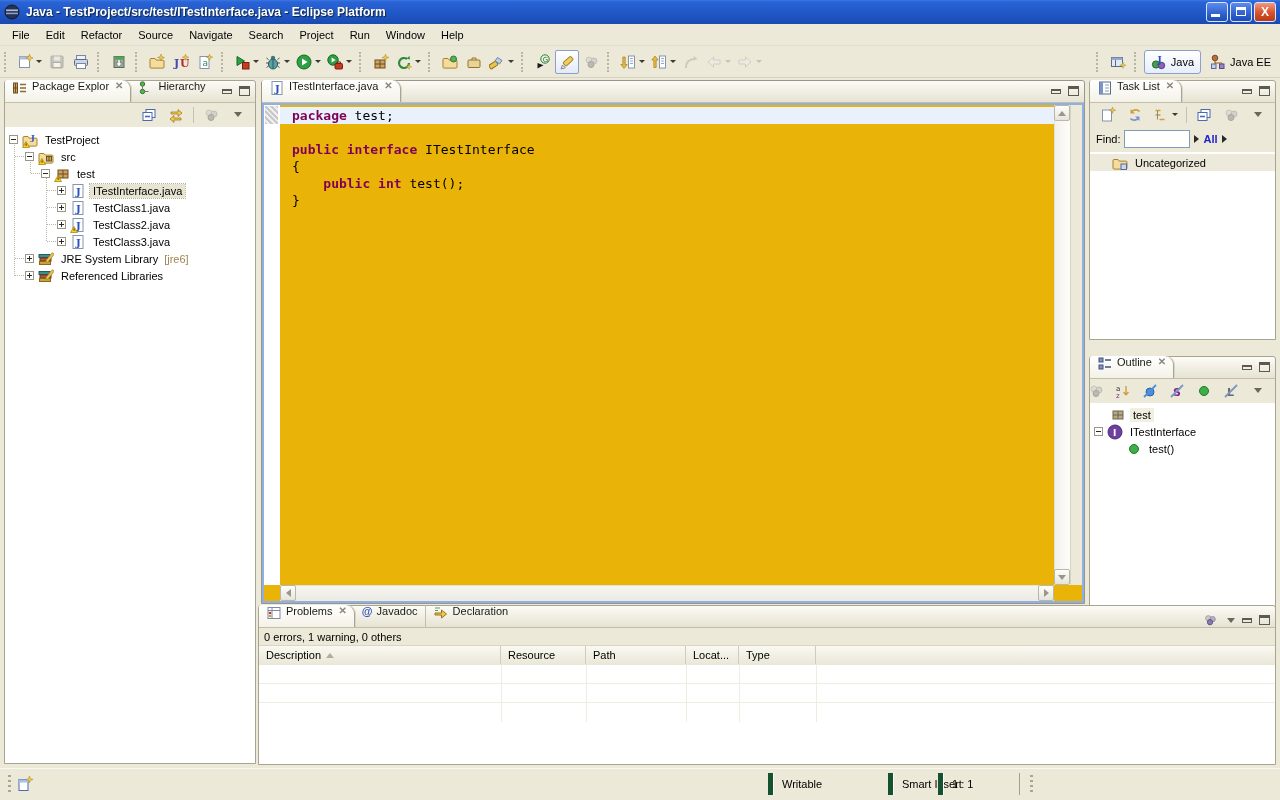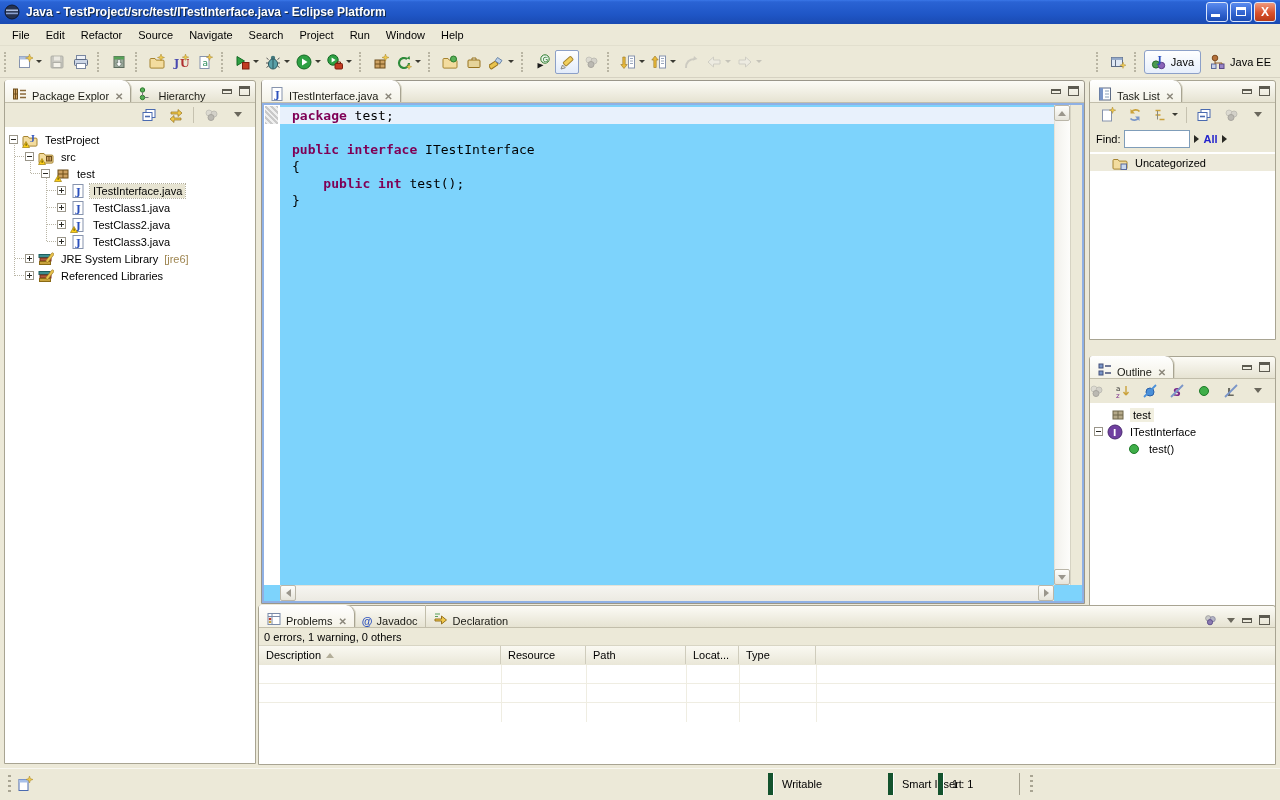--- a/index.html
+++ b/index.html
@@ -25,21 +25,21 @@
 .tbtn.pressed{border:1px solid #8ca0c8;background:linear-gradient(#ffffff,#e2ebfa)}
 .tbtn.dis{opacity:.45;filter:grayscale(.9)}
 .dd{width:0;height:0;border-left:3px solid transparent;border-right:3px solid transparent;border-top:3px solid #3a3a32;margin-left:3px}
 .dd.gray{border-top-color:#9a968a}
 .pspacer{flex:1}
 .pbtn{height:24px;display:flex;align-items:center;gap:4px;padding:0 6px;border:1px solid transparent;border-radius:3px;margin-right:2px}
 .pbtn.act{border:1px solid #8ca0c8;background:linear-gradient(#ffffff,#e6eefb)}
 
 .view{position:absolute;border:1px solid #a8a492;border-radius:3px 3px 0 0;background:#ece9d8}
 .vtabs{position:relative;height:22px;display:flex;align-items:flex-end;background:linear-gradient(#fcfbf6,#e6e3d2);border-bottom:1px solid #c2beab;border-radius:3px 3px 0 0}
-.vtab{height:22px;display:flex;align-items:flex-end;gap:4px;padding:0 7px;color:#1a1a14;white-space:nowrap}
+.vtab{height:22px;display:flex;align-items:flex-start;gap:4px;padding:0 7px;color:#1a1a14;white-space:nowrap}
 .vtab.act{background:linear-gradient(#ffffff,#f4f2e7);border-right:1px solid #a8a492;border-radius:2px 9px 0 0;box-shadow:1px 0 0 #d8d5c4}
 .vtab .x{color:#8a867a;font-size:10px;font-weight:bold;margin-left:2px}
 .minmax{position:absolute;right:5px;top:5px;display:flex;gap:7px;align-items:center}
 .mm-min{width:10px;height:5px;border:1px solid #5c5a50;border-top:2px solid #5c5a50}
 .mm-max{width:11px;height:10px;border:1px solid #5c5a50;border-top:3px solid #5c5a50}
 .vtools{height:23px;display:flex;align-items:center;justify-content:flex-end;gap:3px;padding:0 5px;background:#ece9d8}
 .vsep{width:1px;height:16px;background:#c6c2b0;margin:0 2px}
 .tri-down{width:0;height:0;border-left:4px solid transparent;border-right:4px solid transparent;border-top:5px solid #6a675c}
 
 .treebox{position:absolute;left:0;right:0;bottom:0;background:#fff;overflow:hidden}
@@ -49,21 +49,21 @@
 .exp.plus::after{content:"";position:absolute;left:3px;top:1px;width:1px;height:5px;background:#2a2a24}
 .ti{width:16px;height:16px;margin-right:4px;position:relative}
 .tlabel{padding:1px 3px}
 .tlabel.sel{background:#e7e4d2;outline:1px dotted #b3af9c}
 .tlabel.hl{background:#f1efe0}
 .sfx{color:#9e8550;margin-left:3px}
 .vg{position:absolute;border-left:1px dotted #b9b5a5;width:1px}
 .d1::before,.d2::before,.d3::before{content:"";position:absolute;top:8px;border-top:1px dotted #b9b5a5}
 .d1::before{left:10px;width:9px}.d2::before{left:26px;width:9px}.d3::before{left:42px;width:9px}
 
-.eframe{position:absolute;left:0;right:0;top:22px;bottom:0;border:2px solid #8fb0e4;background:#7dd3fc}
+.eframe{position:absolute;left:0;right:0;top:22px;bottom:0;border:2px solid #8fb0e4;background:#eab308}
 .ruler{position:absolute;left:0;top:0;bottom:16px;width:16px;background:#fff}
 .hatch{position:absolute;left:1px;top:1px;width:13px;height:18px;background:repeating-linear-gradient(45deg,#c9c9c9 0 2px,#efefef 2px 4px)}
 .codearea{position:absolute;left:16px;right:28px;top:0;bottom:16px;font-family:"DejaVu Sans Mono","Liberation Mono",monospace;font-size:13px;padding-top:2px}
 .cl{height:17px;line-height:17px;padding-left:12px;white-space:pre}
 .cl.cur{background:#e8f1fc}
 .kw{color:#7f0055;font-weight:bold}
 .vscroll{position:absolute;right:12px;top:0;bottom:16px;width:16px;background:linear-gradient(90deg,#f2f1ec,#fdfdfb);border-left:1px solid #e4e2d8}
 .hscroll{position:absolute;left:16px;right:28px;bottom:0;height:16px;background:linear-gradient(#f6f5f1,#eceae2);border-top:1px solid #e4e2d8}
 .sbtn{position:absolute;width:16px;height:16px;border:1px solid #bab6a8;border-radius:2px;background:linear-gradient(#fefefc,#e6e4da);display:flex;align-items:center;justify-content:center}
 .ar{width:0;height:0}

